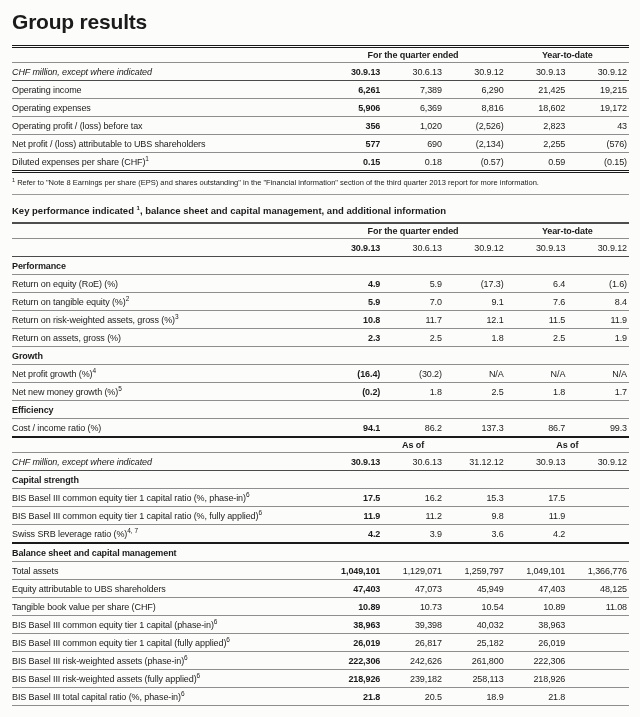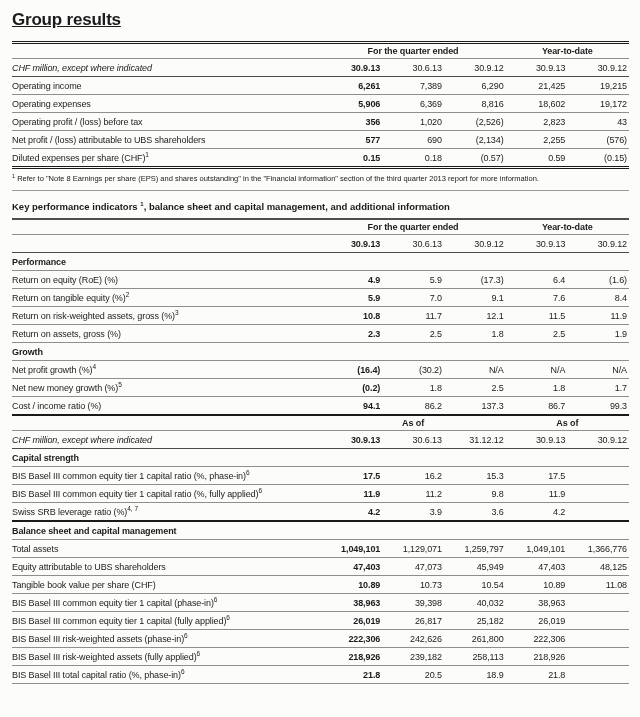--- a/index.html
+++ b/index.html
@@ -7,22 +7,22 @@
   body {
     width: 640px; height: 717px;
     background: #fcfcfb;
     color: #1b1b1b;
     font-family: "Liberation Sans", "DejaVu Sans", sans-serif;
     overflow: hidden;
   }
   .page { padding: 8px 11px 0 12px; }
 
   h1.title {
-    font-size: 17px; font-weight: 700;
-    margin: 2px 0 11px 0; letter-spacing: -0.2px; text-decoration: underline;
+    font-size: 21px; font-weight: 700;
+    margin: 2px 0 11px 0; letter-spacing: -0.2px;
   }
 
   table.tbl {
     width: 100%;
     border-collapse: collapse;
     table-layout: fixed;
   }
   table.tbl1 { border-top: 3px double #1a1a1a; }
   table.tbl2 { border-top: 2px solid #4e4e4e; }
   col.c-label { width: 50%; }
@@ -126,21 +126,21 @@
       <td class="num">0.18</td>
       <td class="num">(0.57)</td>
       <td class="num">0.59</td>
       <td class="num">(0.15)</td>
     </tr>
   </tbody>
     </table>
 
   <p class="footnote"><sup>1</sup> <span>Refer to "Note 8 Earnings per share (EPS) and shares outstanding" in the "Financial information" section of the third quarter 2013 report for more information.</span></p>
 
-  <h2 class="sec-title"><span>Key performance indicators </span><sup>1</sup><span>, balance sheet and capital management, and additional information</span></h2>
+  <h2 class="sec-title"><span>Key performance indicated </span><sup>1</sup><span>, balance sheet and capital management, and additional information</span></h2>
 
   <table class="tbl tbl2">
     <colgroup>
         <col class="c-label">
         <col class="c-num">
         <col class="c-num">
         <col class="c-num">
         <col class="c-num">
         <col class="c-num">
       </colgroup>
@@ -208,20 +208,23 @@
     </tr>
     <tr>
       <td><span>Net new money growth (%)</span><sup>5</sup></td>
       <td class="num b">(0.2)</td>
       <td class="num">1.8</td>
       <td class="num">2.5</td>
       <td class="num">1.8</td>
       <td class="num">1.7</td>
     </tr>
 
+    <tr class="hrow">
+      <td colspan="6">Efficiency</td>
+    </tr>
     <tr class="heavy">
       <td><span>Cost / income ratio (%)</span><sup></sup></td>
       <td class="num b">94.1</td>
       <td class="num">86.2</td>
       <td class="num">137.3</td>
       <td class="num">86.7</td>
       <td class="num">99.3</td>
     </tr>
 
     <tr class="spanner">

